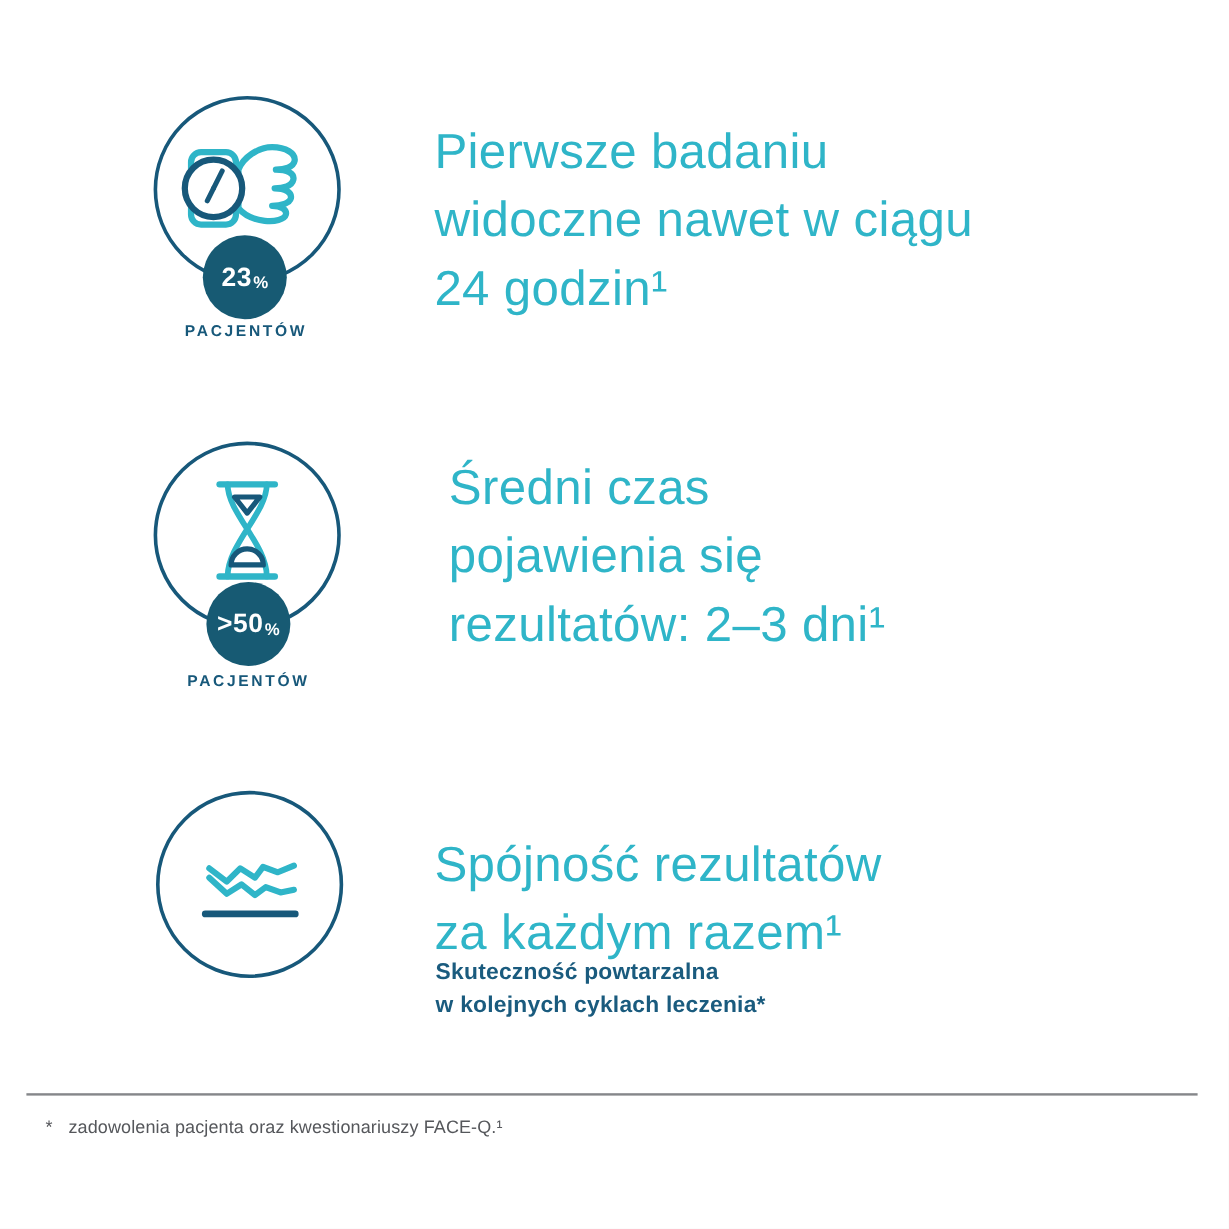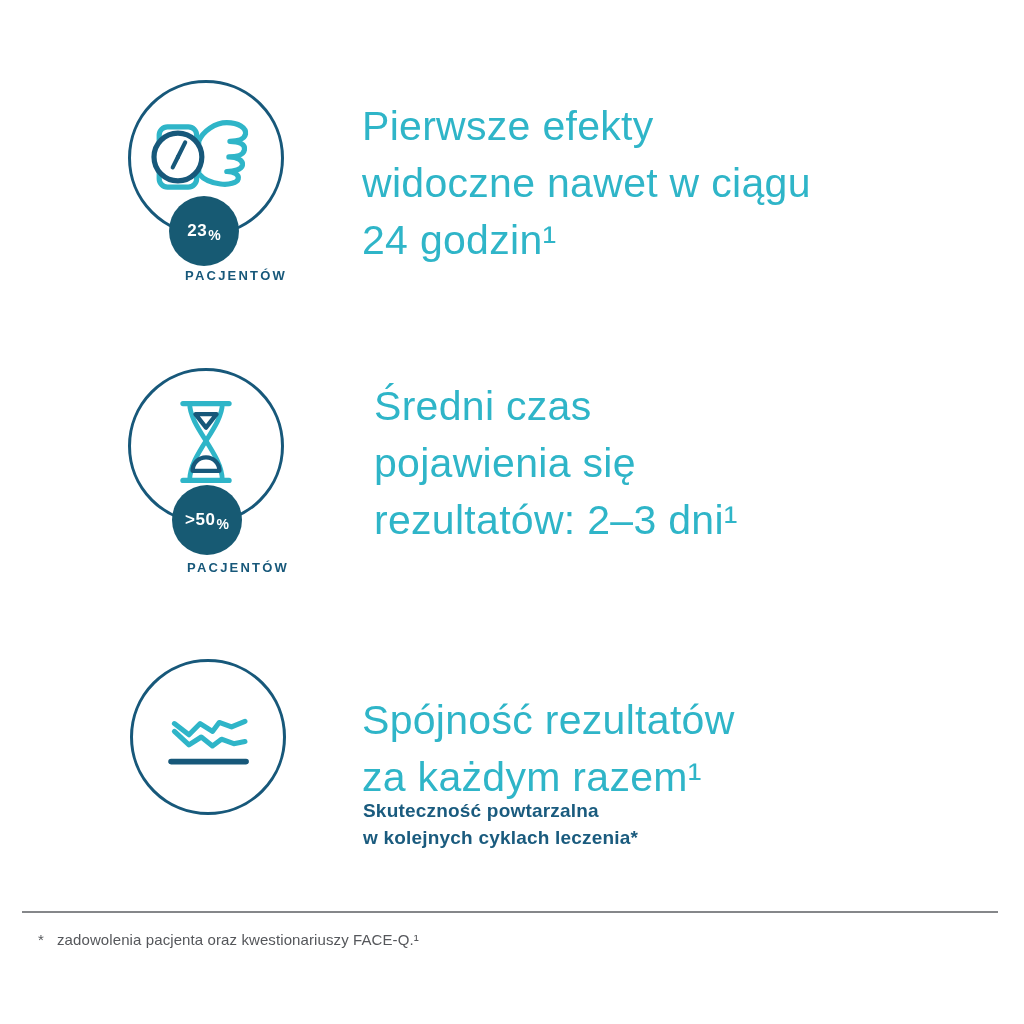--- a/index.html
+++ b/index.html
@@ -55,27 +55,27 @@
     width: 70px;
     height: 70px;
     border-radius: 50%;
     background: var(--badge-fill);
     color: var(--badge-text);
     display: flex;
     align-items: center;
     justify-content: center;
     font-weight: bold;
   }
-  .badge .val { font-size: 17px; letter-spacing: 0.5px; }
+  .badge .val { font-size: 22px; letter-spacing: 0.5px; }
   .badge .unit { font-size: 14px; margin-top: 7px; margin-left: 1px; }
 
   .badge-label {
     position: absolute;
     width: 164px;
-    text-align: right;
+    text-align: center;
     color: var(--navy);
     font-size: 13px;
     font-weight: bold;
     letter-spacing: 2.2px;
   }
 
   
   .heading {
     position: absolute;
     left: 362px;
@@ -139,21 +139,21 @@
       <path class="nv" style="stroke-width:4" d="M28,49 L35,35"></path>
       <path class="nv" style="stroke-width:4" d="M28,49 L23,59"></path>
     </svg>
   </div>
   <div class="badge" style="left:169px; top:196px;">
     <span class="val">23</span>
       <span class="unit">%</span>
   </div>
   <div class="badge-label" style="left:123px; top:268px;">PACJENTÓW</div>
   <div class="heading" style="top:98px;">
-    <div>Pierwsze efekty</div>
+    <div>Pierwsze badaniu</div>
     <div>widoczne nawet w ciągu</div>
     <div>24 godzin¹</div>
   </div>
 
   <div class="icon-circle" style="left:128px; top:368px;">
     <svg class="icon-svg" width="96" height="96" viewBox="0 0 100 100" style="margin-bottom:8px">
       <path class="tl" style="stroke-width:5.5" d="M26,10 L74,10"></path>
       <path class="tl" style="stroke-width:5.5" d="M26,90 L74,90"></path>
       <path class="tl" d="M33,10 C33,35 67,62 67,90"></path>
       <path class="tl" d="M67,10 C67,35 33,62 33,90"></path>

